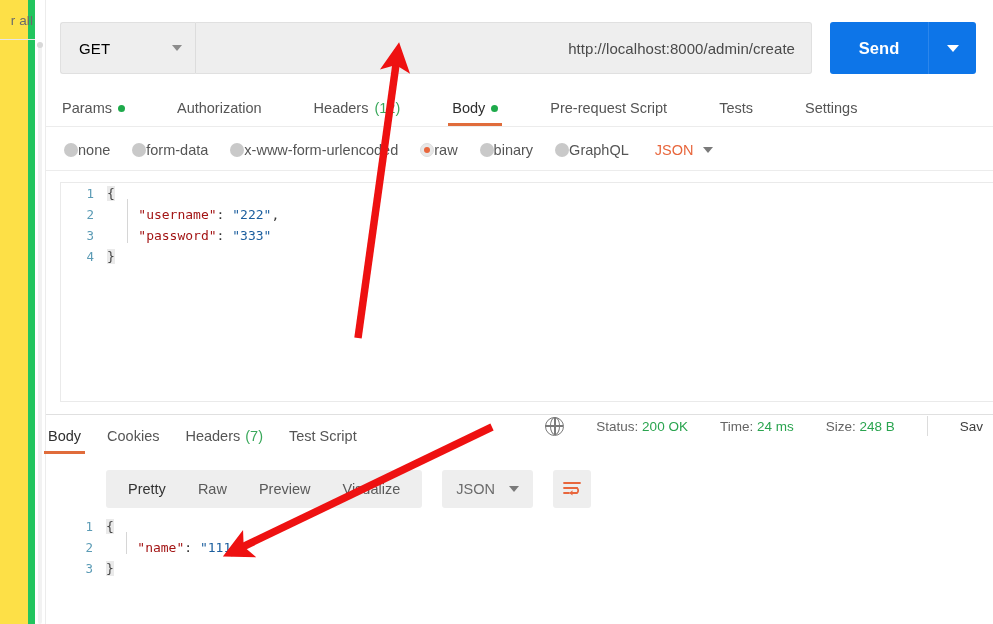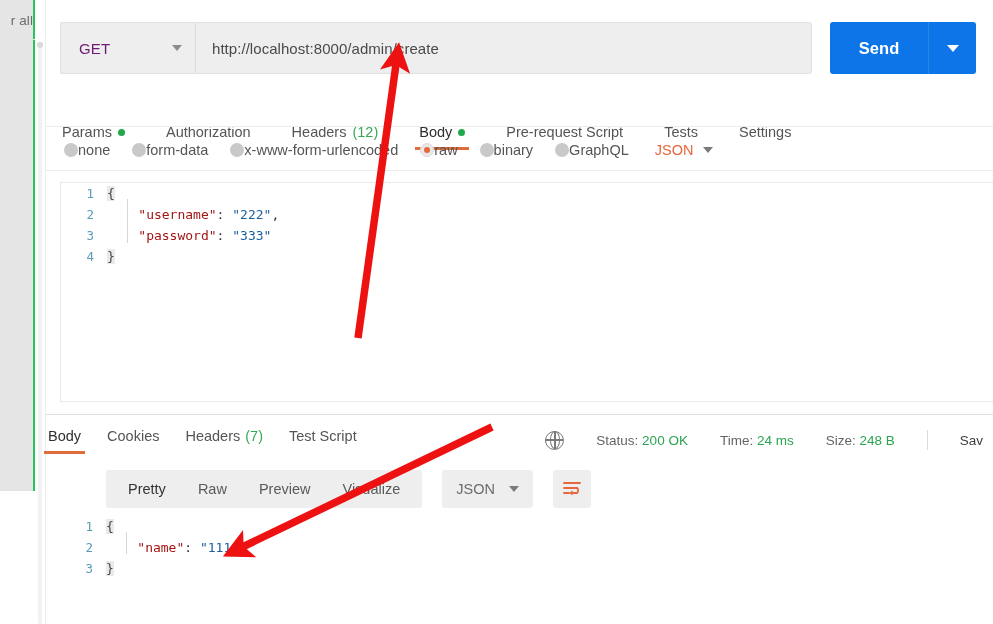--- a/index.html
+++ b/index.html
@@ -17,23 +17,23 @@
     position: relative;
     width: 993px;
     height: 624px;
     background: #ffffff;
   }
 
   
   .left-strip {
     position: absolute;
     left: 0; top: 0;
-    width: 35px; height: 491px;
-    background: #e5e5e5;
-    border-right: 2px solid #22c55e;
+    width: 35px; height: 624px;
+    background: #fde047;
+    border-right: 7px solid #22c55e;
   }
   .left-clearall {
     position: absolute;
     left: 0; top: 13px;
     width: 35px;
     font-size: 13.5px;
     color: #6b6b6b;
     text-align: right;
     padding-right: 2px;
     white-space: nowrap;
@@ -93,40 +93,41 @@
     border-right: none;
     border-radius: 3px 0 0 3px;
     display: flex;
     align-items: center;
     justify-content: space-between;
     padding: 0 13px 0 18px;
     cursor: pointer;
   }
   .method-label {
     font-size: 15px;
-    color: #701a75;
+    color: #000000;
     letter-spacing: .2px;
   }
   .caret {
     width: 0; height: 0;
     border-left: 5px solid transparent;
     border-right: 5px solid transparent;
     border-top: 6px solid #8c8c8c;
   }
   .url-box {
     flex: 1;
     background: #eeeeee;
     border: 1px solid #e0e0e0;
     border-left: 1px solid #dcdcdc;
     border-radius: 0 3px 3px 0;
     display: flex;
     align-items: center;
     padding: 0 16px;
     margin-right: 18px;
     cursor: text;
+    justify-content: flex-end;
   }
   .url-text {
     font-size: 15px;
     color: #4a4a4a;
     letter-spacing: .05px;
   }
   .send-btn {
     width: 98px;
     background: #0d75e8;
     border: none;
@@ -155,23 +156,22 @@
     border-right: 6px solid transparent;
     border-top: 7px solid #ffffff;
   }
 
   
   .req-tabs {
     position: absolute;
     left: 16px; top: 92px;
     height: 34px;
     display: flex;
-    align-items: flex-start;
-    gap: 5px;
-    margin-top: 32px;
+    align-items: flex-end;
+    gap: 16px;
   }
   .rtab {
     position: relative;
     display: flex;
     align-items: center;
     gap: 6px;
     font-size: 14.5px;
     color: #555555;
     padding: 0 20px 10px 0;
     margin-right: 16px;
@@ -337,21 +337,21 @@
     content: "";
     position: absolute;
     left: -4px; right: -4px; bottom: 0;
     height: 3px;
     background: #e06c3b;
   }
 
   
   .status-cluster {
     position: absolute;
-    right: 10px; top: 430px;
+    right: 10px; top: 416px;
     display: flex;
     align-items: center;
     gap: 32px;
     font-size: 13.5px;
     white-space: nowrap;
   }
   .globe {
     width: 19px; height: 19px;
     border-radius: 50%;
     border: 1.4px solid #7a7a7a;

